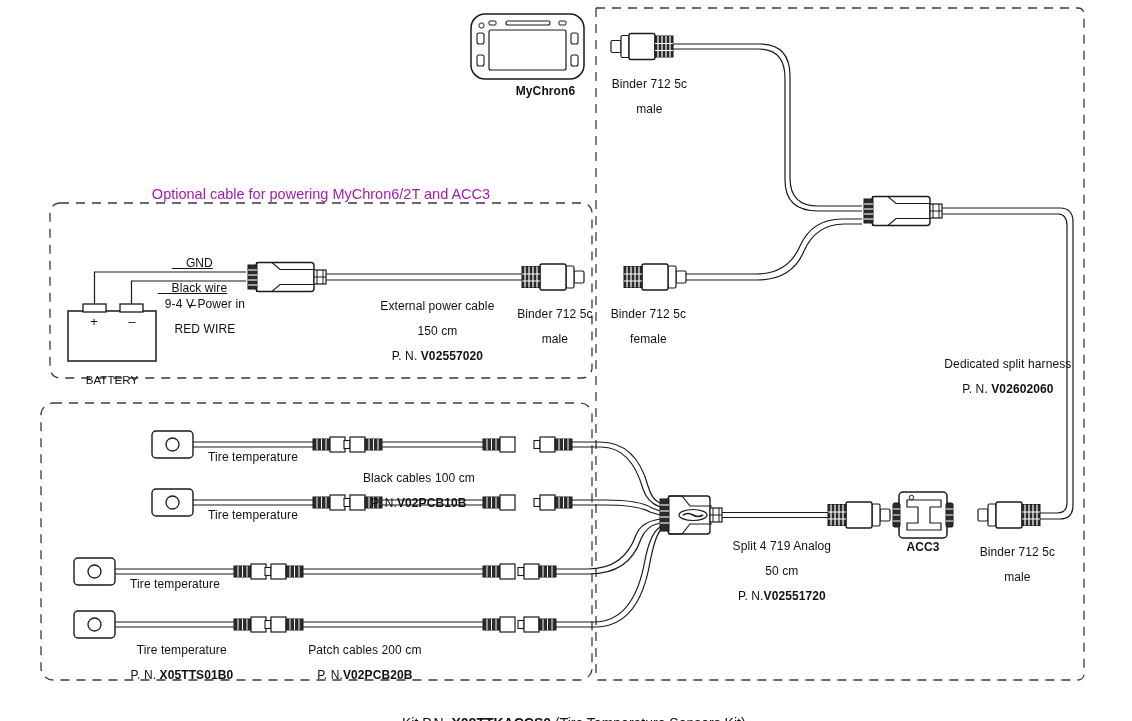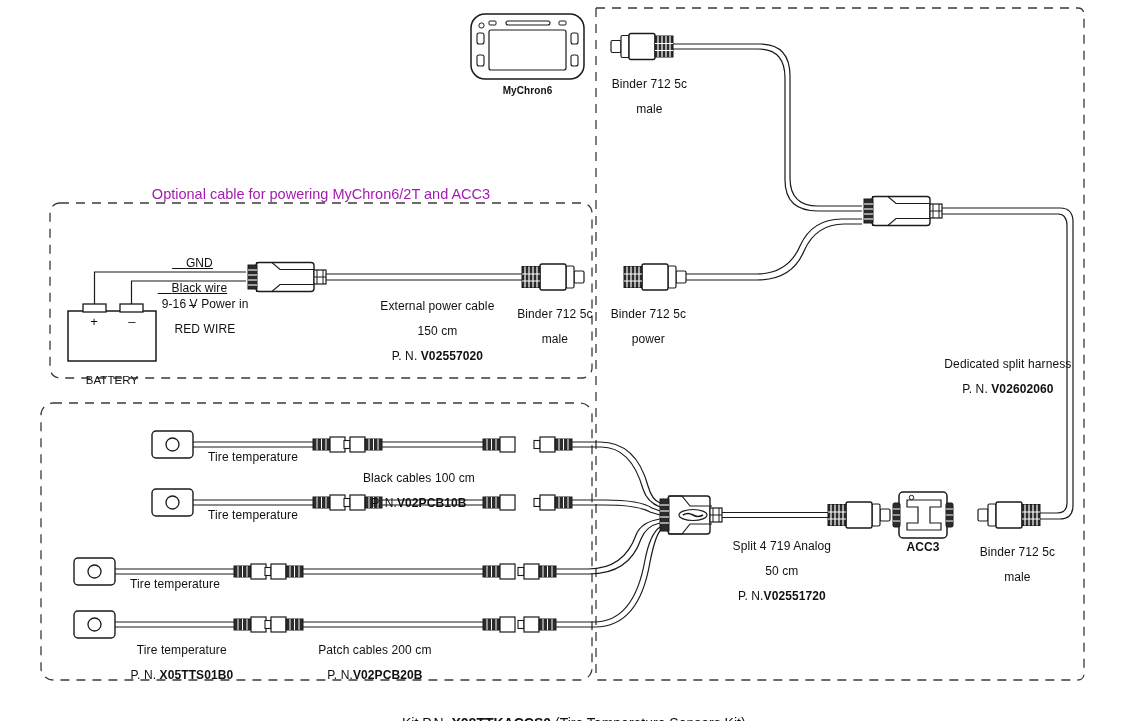--- a/index.html
+++ b/index.html
@@ -277,44 +277,44 @@
     </g>
 
     <g>
       <use href="#binderM" x="978" y="515"></use>
     </g>
 
   </svg>
 
   <div class="title" style="left:50px;top:186px;width:542px;">Optional cable for powering MyChron6/2T and ACC3</div>
 
-  <div class="lbl b" style="left:451px;top:85px;width:153px;font-size:10px;">MyChron6</div>
+  <div class="lbl b" style="left:469px;top:85px;width:153px;font-size:12px;">MyChron6</div>
 
   <div class="lbl" style="left:571px;top:65px;width:143px;">
     <span>Binder 712 5c</span><br>
     <span>male</span>
   </div>
 
   <div class="lbl" style="left:570px;top:295px;width:143px;">
     <span>Binder 712 5c</span><br>
-    <span>power</span>
+    <span>female</span>
   </div>
 
   <div class="lbl" style="left:930px;top:345px;width:142px;">
     <span>Dedicated split harness</span><br>
     <span>P. N. </span><span class="pn-bold">V02602060</span>
   </div>
 
   <div class="lbl" style="left:145px;top:244px;width:95px;text-decoration:underline;">
     <span>GND</span><br>
     <span>Black wire</span>
   </div>
 
   <div class="lbl" style="left:148px;top:285px;width:100px;">
-    <span>9-16 V Power in</span><br>
+    <span>9-4 V Power in</span><br>
     <span>RED WIRE</span>
   </div>
 
   <div class="lbl" style="left:82px;top:316px;width:24px;font-size:13px;">+</div>
   <div class="lbl" style="left:120px;top:316px;width:24px;font-size:13px;">–</div>
   <div class="lbl" style="left:68px;top:338px;width:88px;font-size:11.5px;margin-top:36px;">BATTERY</div>
 
   <div class="lbl" style="left:358px;top:287px;width:145px;">
     <span>External power cable</span><br>
     <span>150 cm</span><br>
@@ -332,21 +332,21 @@
   <div class="lbl" style="left:115px;top:631px;width:120px;">
     <span>Tire temperature</span><br>
     <span>P. N. </span><span class="pn-bold">X05TTS01B0</span>
   </div>
 
   <div class="lbl" style="left:322px;top:459px;width:180px;">
     <span>Black cables 100 cm</span><br>
     <span>P. N.</span><span class="pn-bold">V02PCB10B</span>
   </div>
 
-  <div class="lbl" style="left:278px;top:631px;width:180px;text-align:center;">
+  <div class="lbl" style="left:268px;top:631px;width:180px;text-align:center;">
     <span>Patch cables 200 cm</span><br>
     <span>P. N.</span><span class="pn-bold">V02PCB20B</span>
   </div>
 
   <div class="lbl" style="left:700px;top:527px;width:150px;">
     <span>Split 4 719 Analog</span><br>
     <span>50 cm</span><br>
     <span>P. N.</span><span class="pn-bold">V02551720</span>
   </div>
 

